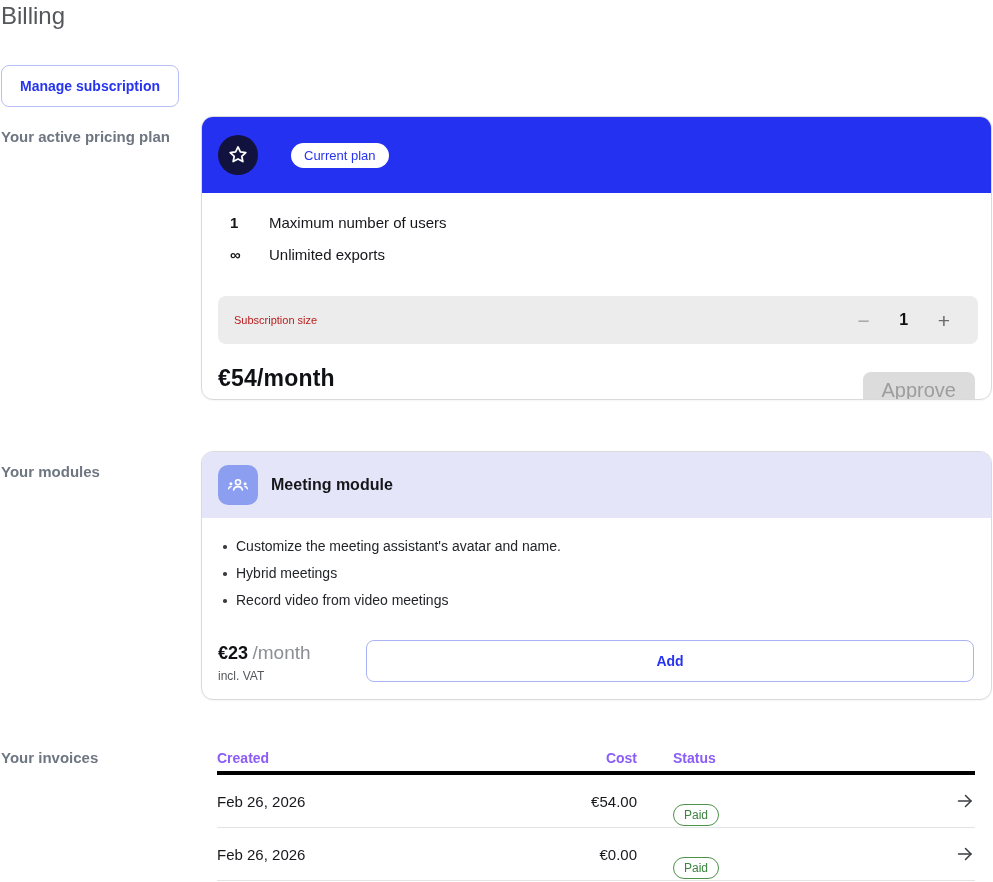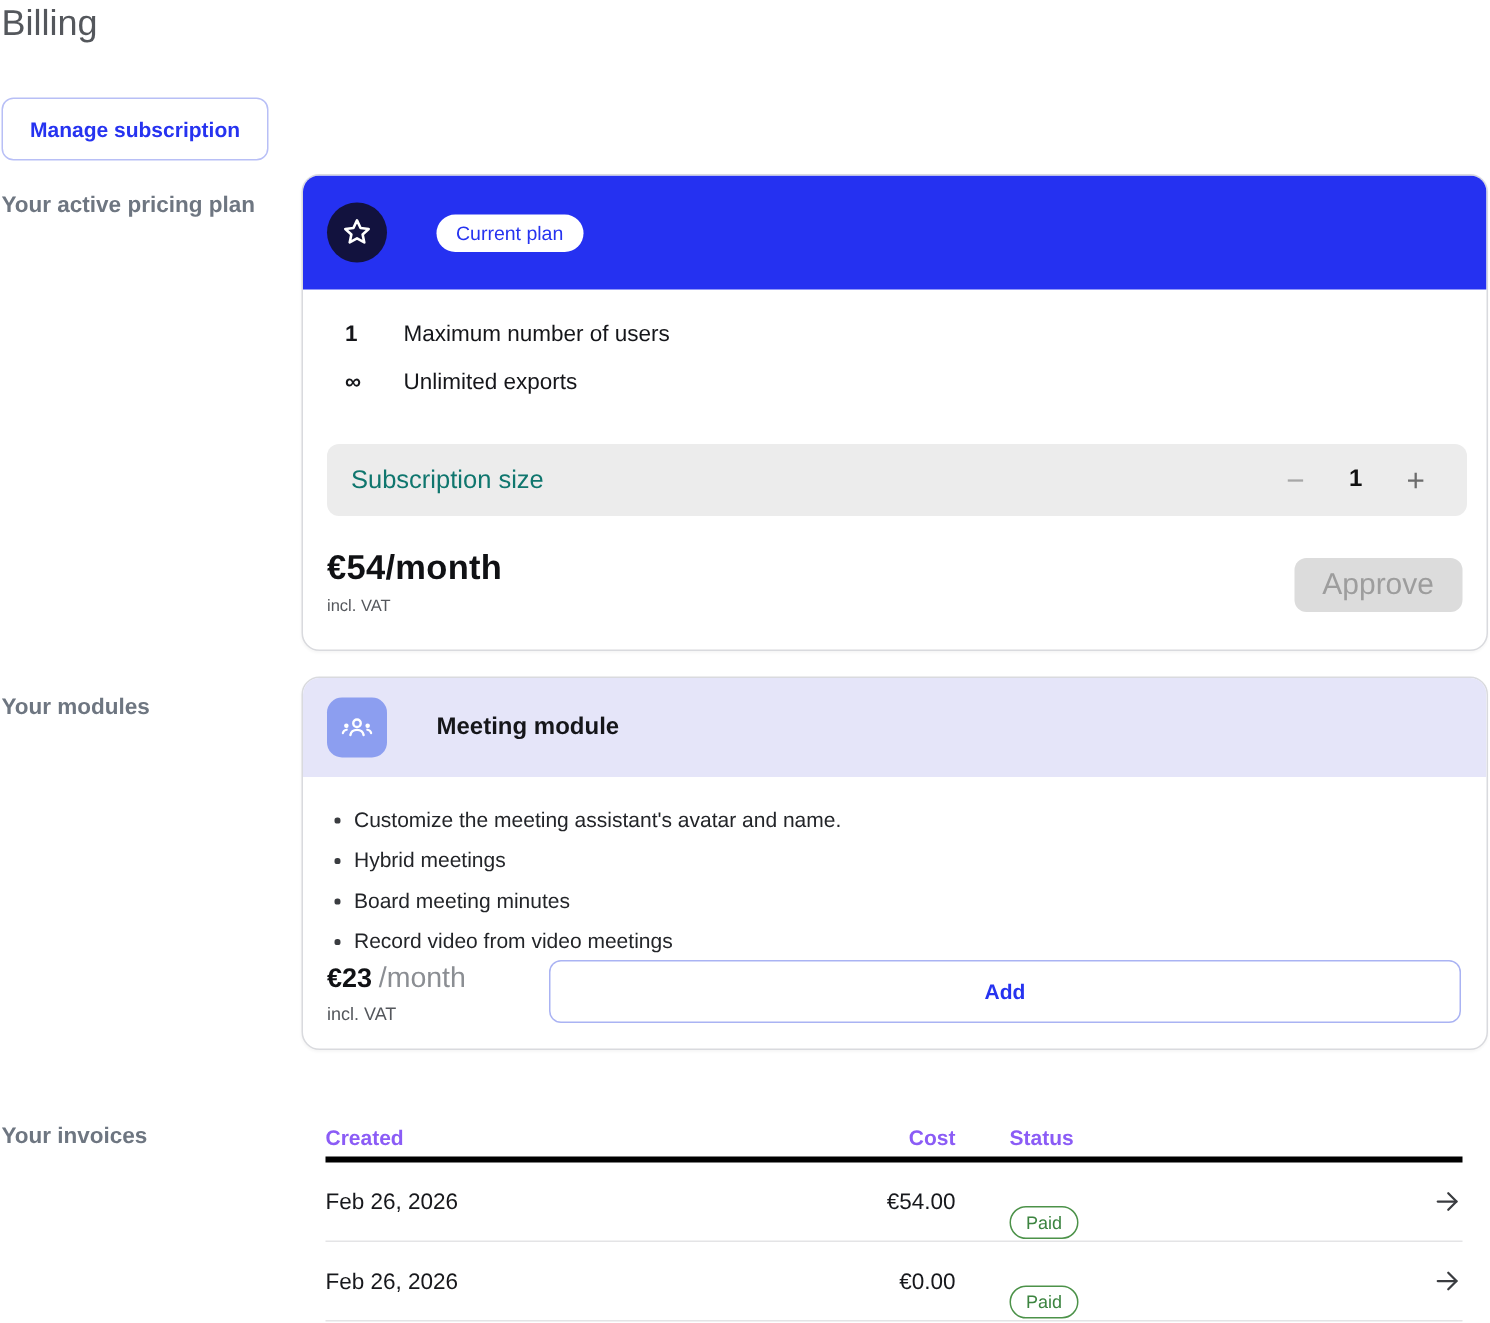--- a/index.html
+++ b/index.html
@@ -13,51 +13,51 @@
     background:#fff; border:1px solid #b8bff6; border-radius:8px;
     color:#2633f0; font-size:14px; font-weight:700; font-family:inherit; cursor:pointer;
     display:flex; align-items:center; }
 
   .section-label { position:absolute; left:1px; font-size:15px; font-weight:700; color:#6e7681; }
   .label-plan { top:128px; }
   .label-modules { top:463px; }
   .label-invoices { top:749px; }
 
   
-  .plan-card { position:absolute; left:201px; top:116px; width:791px; height:318px;
+  .plan-card { position:absolute; left:201px; top:116px; width:791px; height:284px;
     border:1px solid #d9dade; border-radius:12px; background:#fff; overflow:hidden;
     box-shadow:0 1px 2px rgba(0,0,0,0.04); }
   .plan-header { height:76px; background:#2531f1; display:flex; align-items:center; padding-left:16px; }
   .plan-star-circle { width:40px; height:40px; border-radius:50%; background:#12123e;
     display:flex; align-items:center; justify-content:center; }
   .current-plan-badge { margin-left:33px; background:#fff; color:#2633f0; font-size:13px; font-weight:500;
     padding:5px 13px; border-radius:999px; }
   .plan-features { padding:13px 0 0 28px; }
   .feature-row { display:flex; height:32px; align-items:center; font-size:15px; color:#15161a; }
   .feature-value { width:39px; font-weight:700; }
   .size-bar { position:absolute; left:16px; top:179px; width:760px; height:48px; background:#ececec;
     border-radius:8px; display:flex; align-items:center; padding:0 24px 0 16px; }
-  .size-label { font-size:17px; color:#0f766e; flex:1; }
+  .size-label { font-size:11px; color:#b91c1c; flex:1; }
   .stepper { display:flex; align-items:center; gap:24px; }
   .stepper-btn { background:none; border:none; font-size:21px; line-height:1; cursor:pointer; font-family:inherit; padding:0 4px; }
   .stepper-minus { color:#a7a7a7; }
   .stepper-plus { color:#6c6c6c; }
   .stepper-value { font-size:16px; font-weight:700; color:#111; min-width:12px; text-align:center; }
   .plan-price-row { position:absolute; left:16px; right:16px; top:248px; display:flex; align-items:flex-start; }
   .plan-price-block { flex:1; }
   .plan-price { font-size:23px; font-weight:700; color:#101114; letter-spacing:.2px; }
   .vat-note { font-size:11px; color:#54575c; margin-top:6px; }
   .approve-btn { margin-top:7px; height:36px; padding:0 19px; background:#dcdcdc; border:none; border-radius:8px;
     color:#9d9d9d; font-size:20px; font-weight:500; font-family:inherit; cursor:not-allowed; }
 
   
   .module-card { position:absolute; left:201px; top:451px; width:791px; height:249px;
     border:1px solid #d9dade; border-radius:12px; background:#fff; overflow:hidden;
     box-shadow:0 1px 2px rgba(0,0,0,0.04); }
-  .module-header { height:66px; background:#e5e5f9; display:flex; align-items:center; padding-left:16px;gap:20px; }
+  .module-header { height:66px; background:#e5e5f9; display:flex; align-items:center; padding-left:16px; }
   .module-icon { width:40px; height:40px; border-radius:10px; background:#8c9ef0;
     display:flex; align-items:center; justify-content:center; }
   .module-title { margin-left:13px; font-size:16px; font-weight:700; color:#15161a; }
   .module-bullets { list-style:none; padding:15px 0 0 21px; }
   .module-bullets li { position:relative; padding-left:13px; font-size:14px; color:#232529; height:27px; line-height:27px; }
   .module-bullets li::before { content:""; position:absolute; left:0; top:12px; width:3.5px; height:3.5px;
     border-radius:50%; background:#3a3c40; }
   .module-price-row { position:absolute; left:16px; right:17px; top:188px; display:flex; align-items:flex-start; }
   .module-price-block { width:148px; padding-top:2px; }
   .module-price { font-size:18px; font-weight:700; color:#101114; }
@@ -140,21 +140,20 @@
           <circle cx="19.1" cy="10.8" r="1.5" fill="#ffffff"></circle>
           <path d="M21.4 15.7c-.3-1.4-1.2-2.1-2.5-2.2" stroke="#ffffff" stroke-width="1.5" stroke-linecap="round"></path>
         </svg>
       </div>
       <span class="module-title">Meeting module</span>
     </div>
 
     <ul class="module-bullets">
       <li>Customize the meeting assistant's avatar and name.</li>
       <li>Hybrid meetings</li>
-      <li>Board meeting minutes</li>
       <li>Record video from video meetings</li>
     </ul>
 
     <div class="module-price-row">
       <div class="module-price-block">
         <div>
           <span class="module-price">€23</span>
           <span class="module-period">/month</span>
         </div>
         <div class="module-vat">incl. VAT</div>

